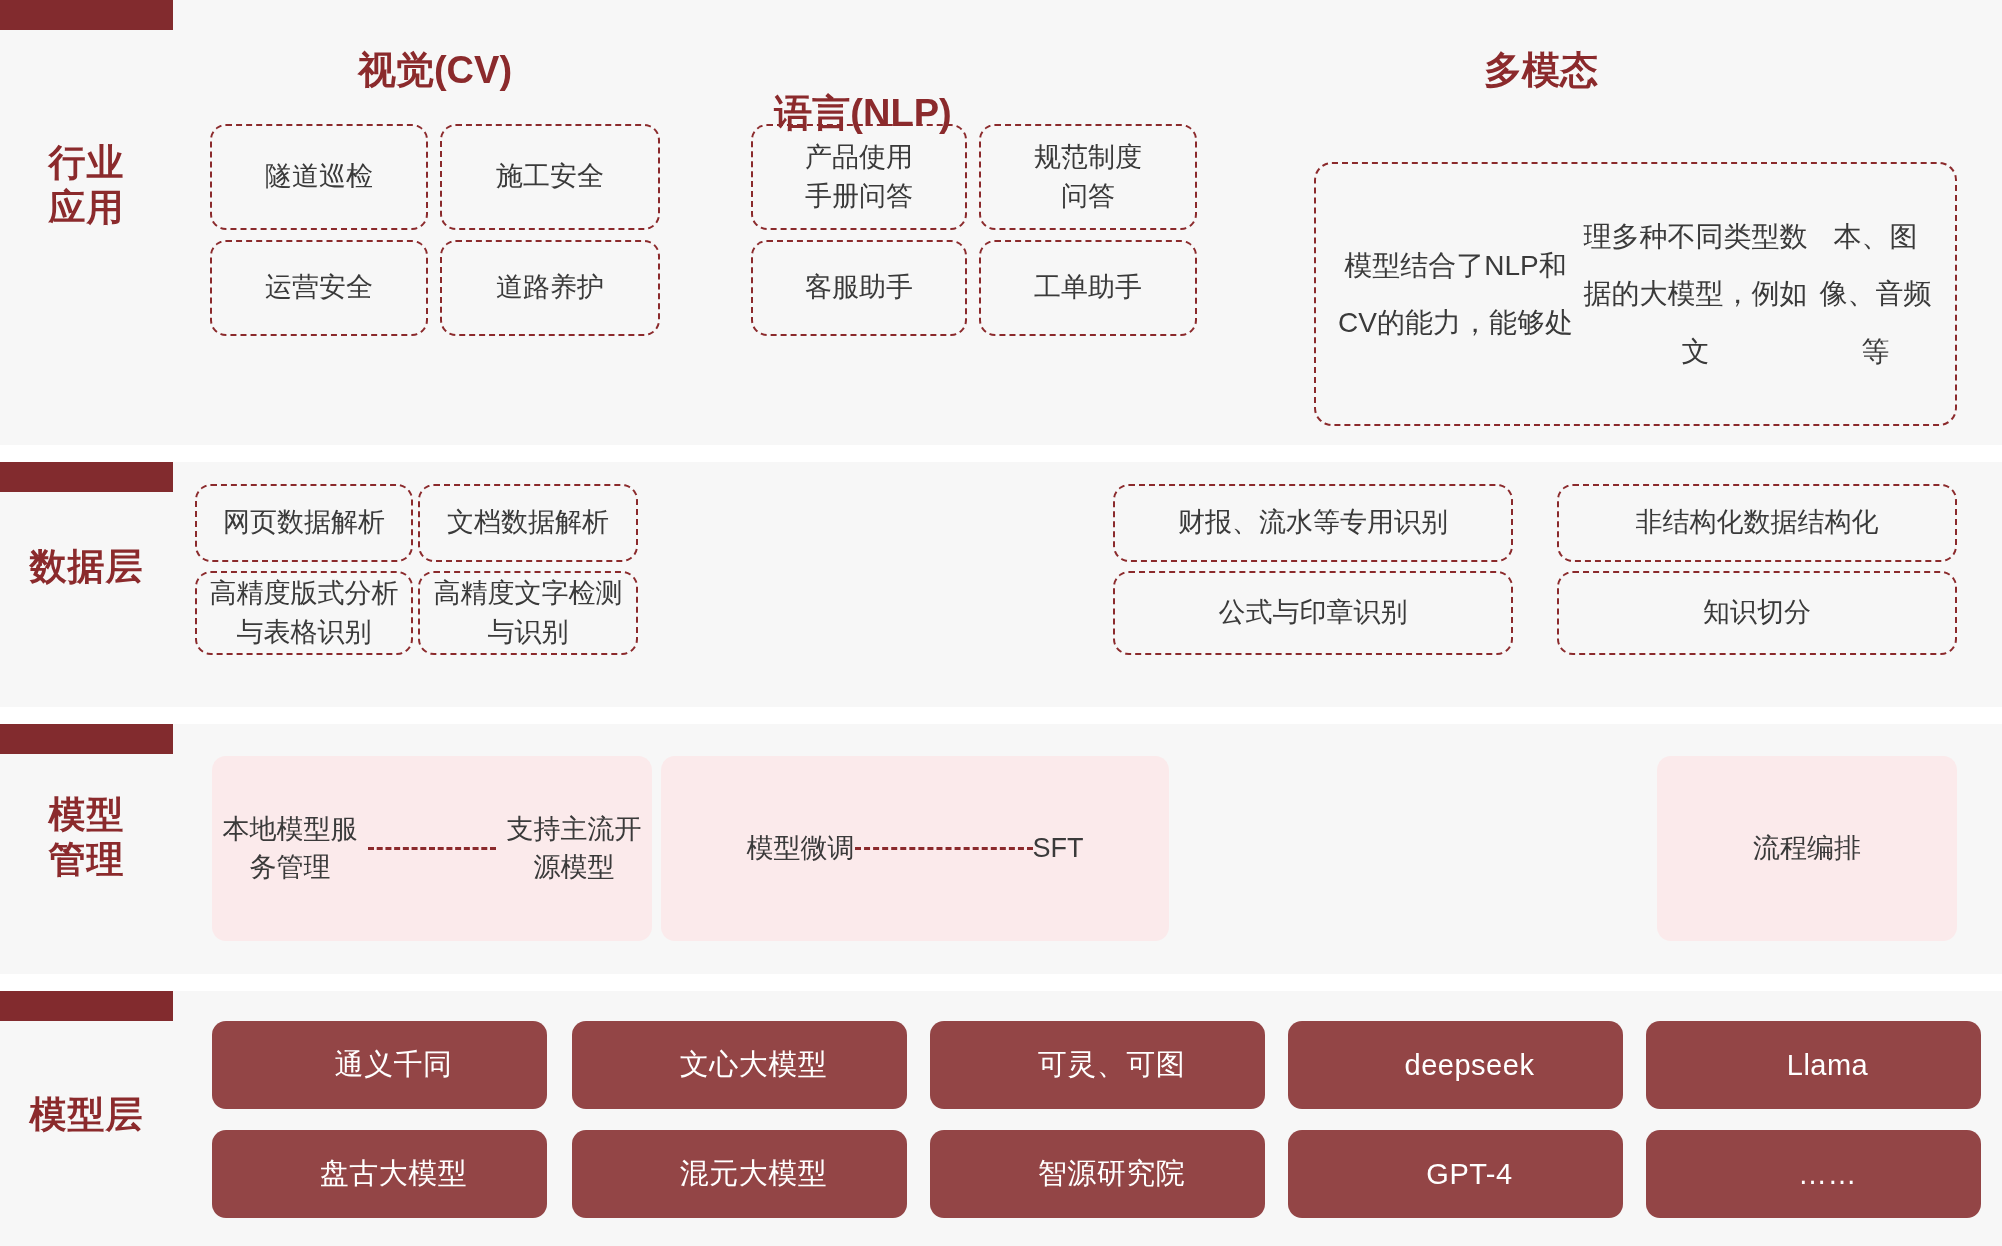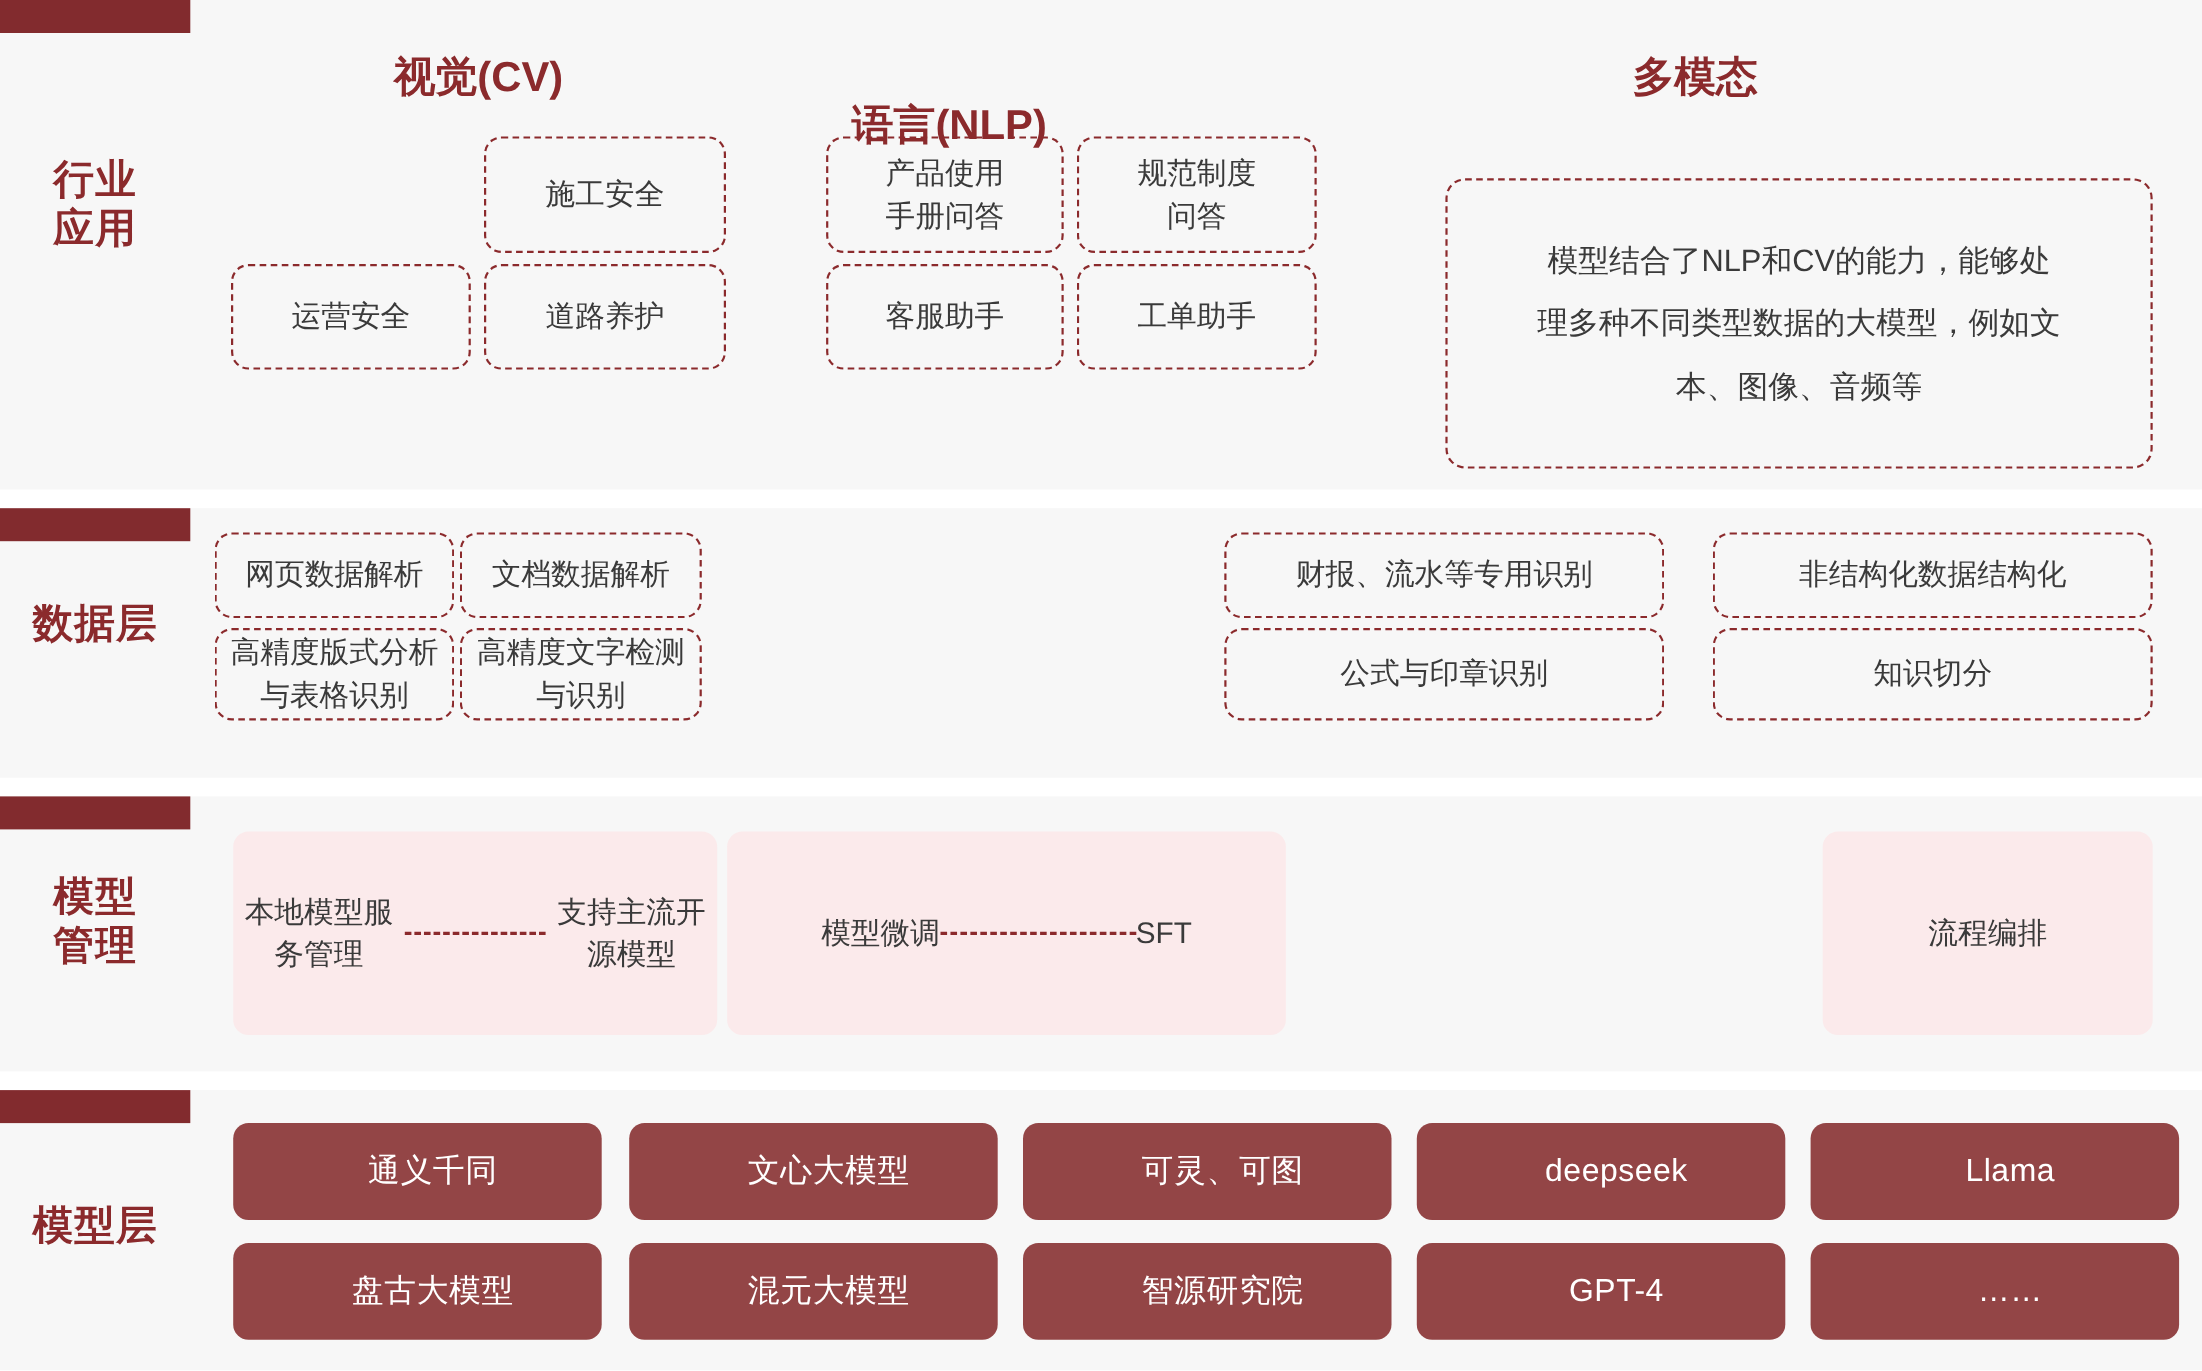--- a/index.html
+++ b/index.html
@@ -127,32 +127,33 @@
     <div class="band-bar"></div>
     <div class="band-label" style="top:140px;">
       <div>行业</div>
       <div>应用</div>
     </div>
 
     <div class="col-head" style="left:210px; width:450px; top:45px;">视觉(CV)</div>
     <div class="col-head" style="left:638px; width:450px; top:45px;margin-top:43px;">语言(NLP)</div>
     <div class="col-head" style="left:1090px; width:902px; top:45px;">多模态</div>
 
+    <div class="dbox" style="left:210px; top:124px; width:218px; height:106px;">隧道巡检</div>
     <div class="dbox" style="left:440px; top:124px; width:220px; height:106px;">施工安全</div>
     <div class="dbox" style="left:210px; top:240px; width:218px; height:96px;">运营安全</div>
     <div class="dbox" style="left:440px; top:240px; width:220px; height:96px;">道路养护</div>
 
     <div class="dbox" style="left:751px; top:124px; width:216px; height:106px; white-space:pre-line;">产品使用
 手册问答</div>
     <div class="dbox" style="left:979px; top:124px; width:218px; height:106px; white-space:pre-line;">规范制度
 问答</div>
     <div class="dbox" style="left:751px; top:240px; width:216px; height:96px;">客服助手</div>
     <div class="dbox" style="left:979px; top:240px; width:218px; height:96px;">工单助手</div>
 
-    <div class="dbox multi" style="left:1314px; top:162px; width:643px; height:264px; flex-direction:column;">
+    <div class="dbox multi" style="left:1314px; top:162px; width:643px; height:264px; flex-direction:row;">
       <div>模型结合了NLP和CV的能力，能够处</div>
       <div>理多种不同类型数据的大模型，例如文</div>
       <div>本、图像、音频等</div>
     </div>
   </div>
 
   <div class="band" style="top:462px; height:245px;">
     <div class="band-bar"></div>
     <div class="band-label" style="top:82px;">
       <div>数据层</div>

